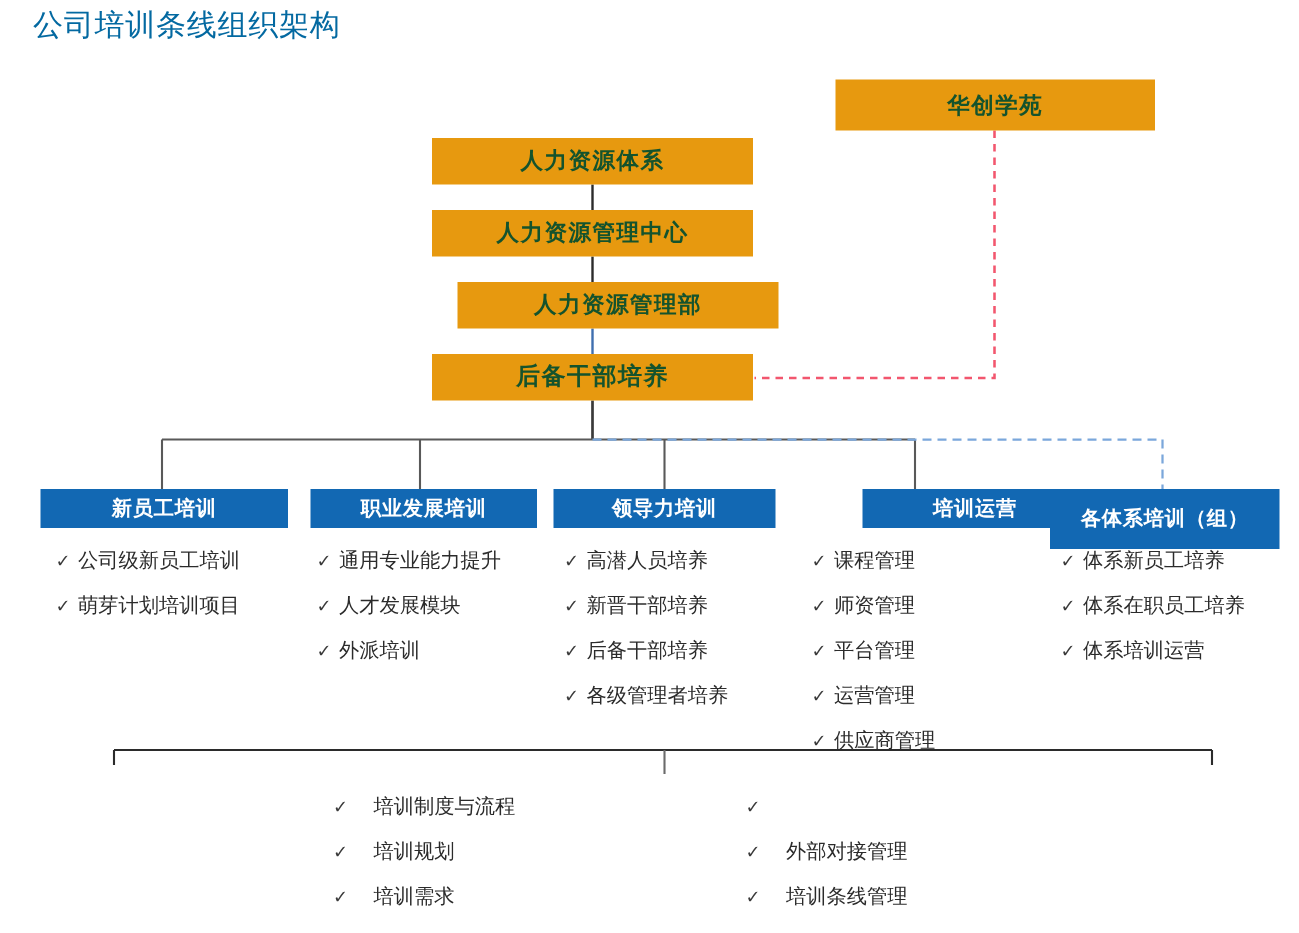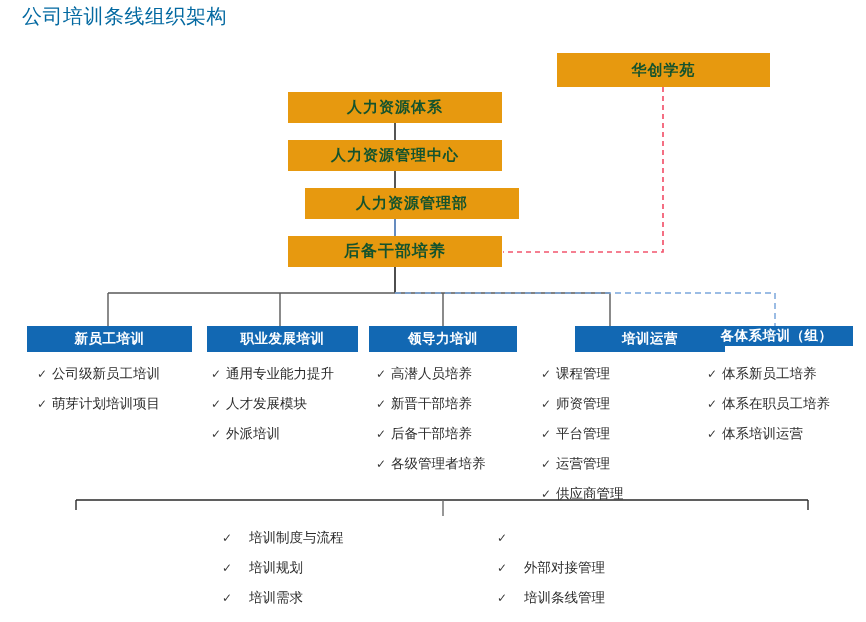--- a/index.html
+++ b/index.html
@@ -117,21 +117,21 @@
   </div>
   <div class="colhead" style="left:207px;top:326px;width:151px;height:26px;">
     <span>职业发展培训</span>
   </div>
   <div class="colhead" style="left:369px;top:326px;width:148px;height:26px;">
     <span>领导力培训</span>
   </div>
   <div class="colhead" style="left:535px;top:326px;width:150px;height:26px;margin-left:40px;">
     <span>培训运营</span>
   </div>
-  <div class="colhead" style="left:700px;top:326px;width:153px;height:20px;">
+  <div class="colhead" style="left:700px;top:326px;width:153px;height:40px;">
     <span>各体系培训（组）</span>
   </div>
 
   <div class="collist" style="left:37px;top:359px;">
     <div class="li">
       <span class="tick">✓</span>
       <span class="litxt">公司级新员工培训</span>
     </div>
     <div class="li">
       <span class="tick">✓</span>

